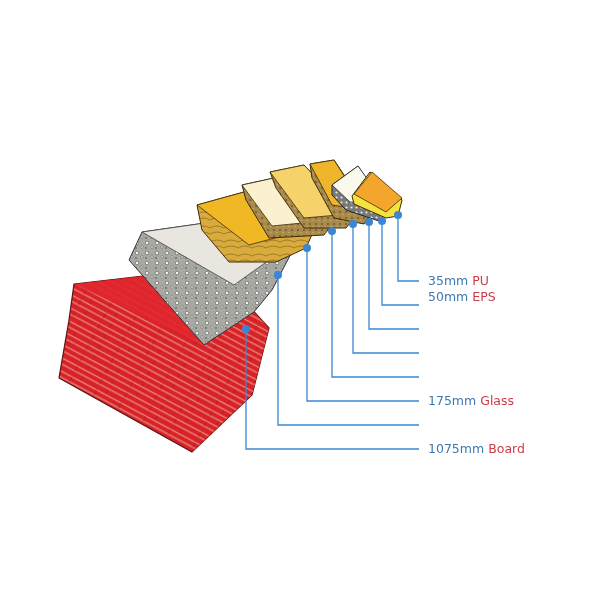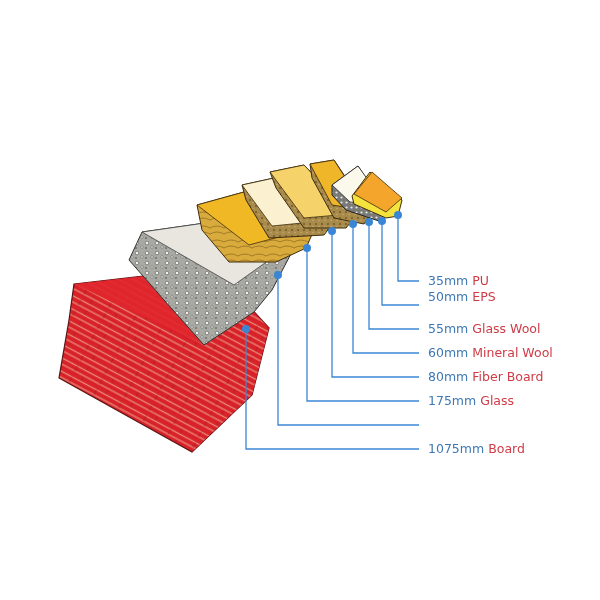--- a/index.html
+++ b/index.html
@@ -108,32 +108,20 @@
 
   
   <div class="label" style="top:274px">
     <span class="thk">35mm</span>
     <span class="mat">PU</span>
   </div>
   <div class="label" style="top:290px">
     <span class="thk">50mm</span>
     <span class="mat">EPS</span>
   </div>
-  <div class="label" style="top:322px">
-    <span class="thk">55mm</span>
-    <span class="mat">Glass Wool</span>
-  </div>
-  <div class="label" style="top:346px">
-    <span class="thk">60mm</span>
-    <span class="mat">Mineral Wool</span>
-  </div>
-  <div class="label" style="top:370px">
-    <span class="thk">80mm</span>
-    <span class="mat">Fiber Board</span>
-  </div>
   <div class="label" style="top:394px">
     <span class="thk">175mm</span>
     <span class="mat">Glass</span>
   </div>
   <div class="label" style="top:442px">
     <span class="thk">1075mm</span>
     <span class="mat">Board</span>
   </div>
 </div>
 

